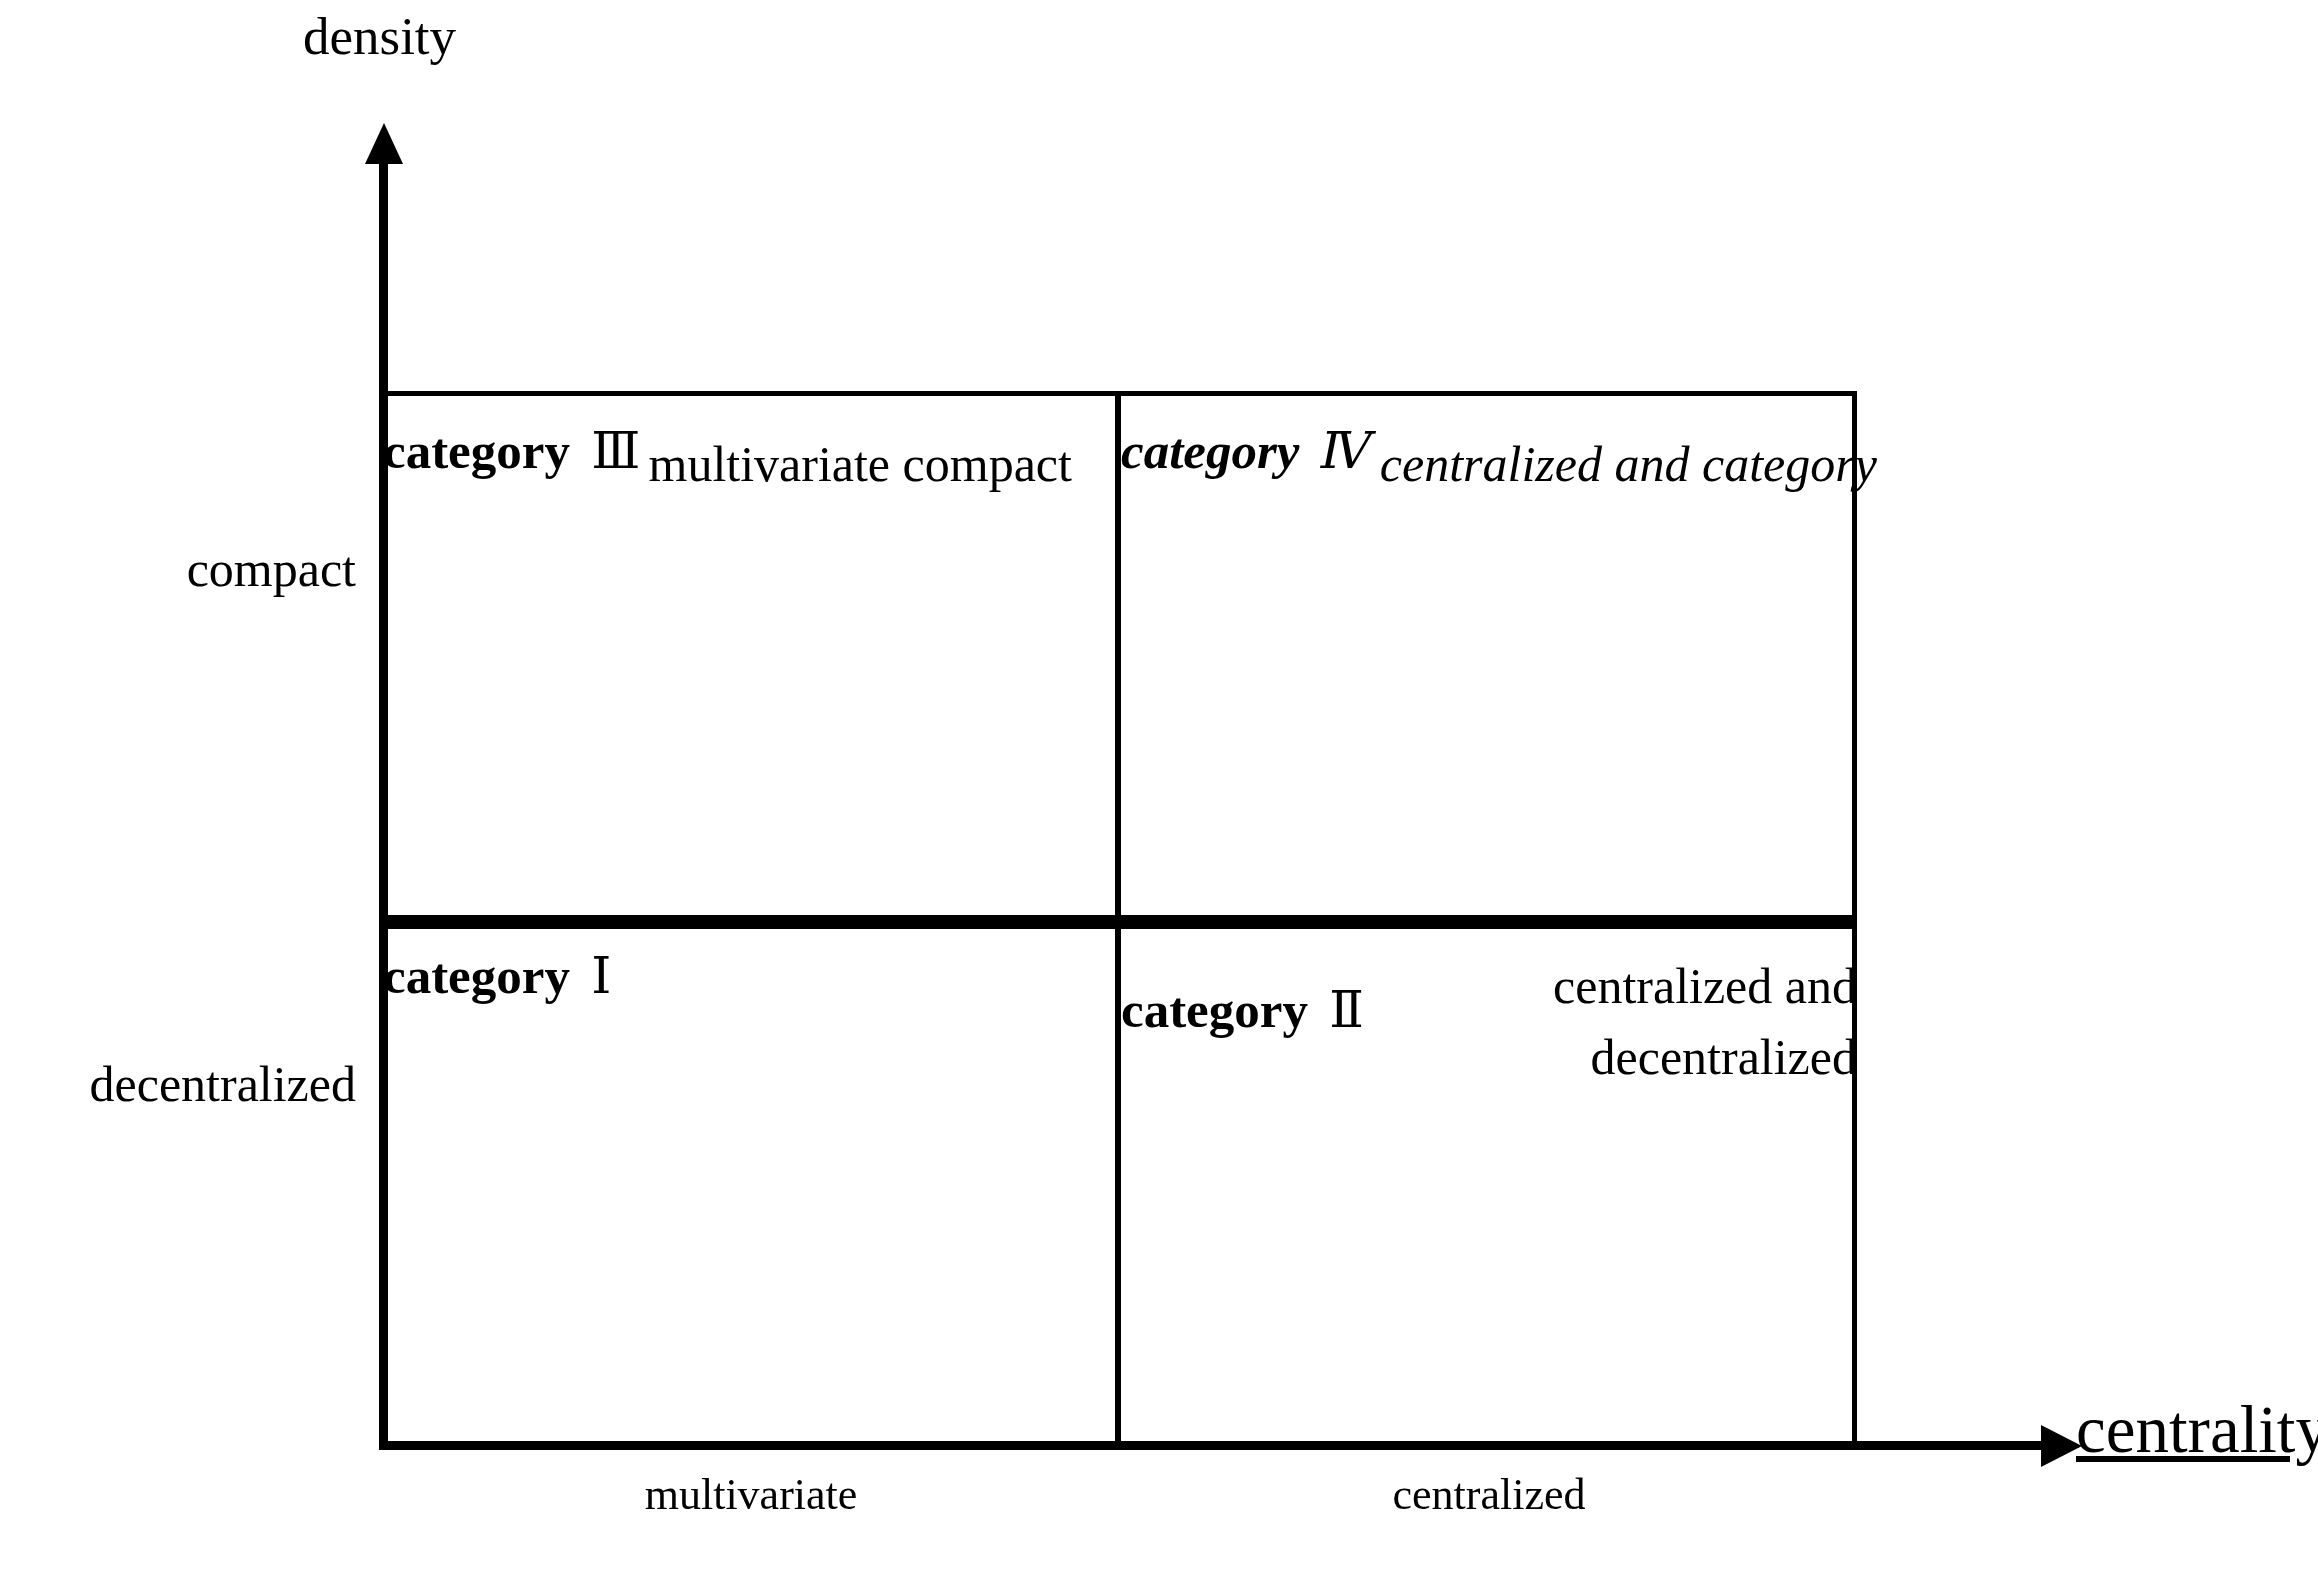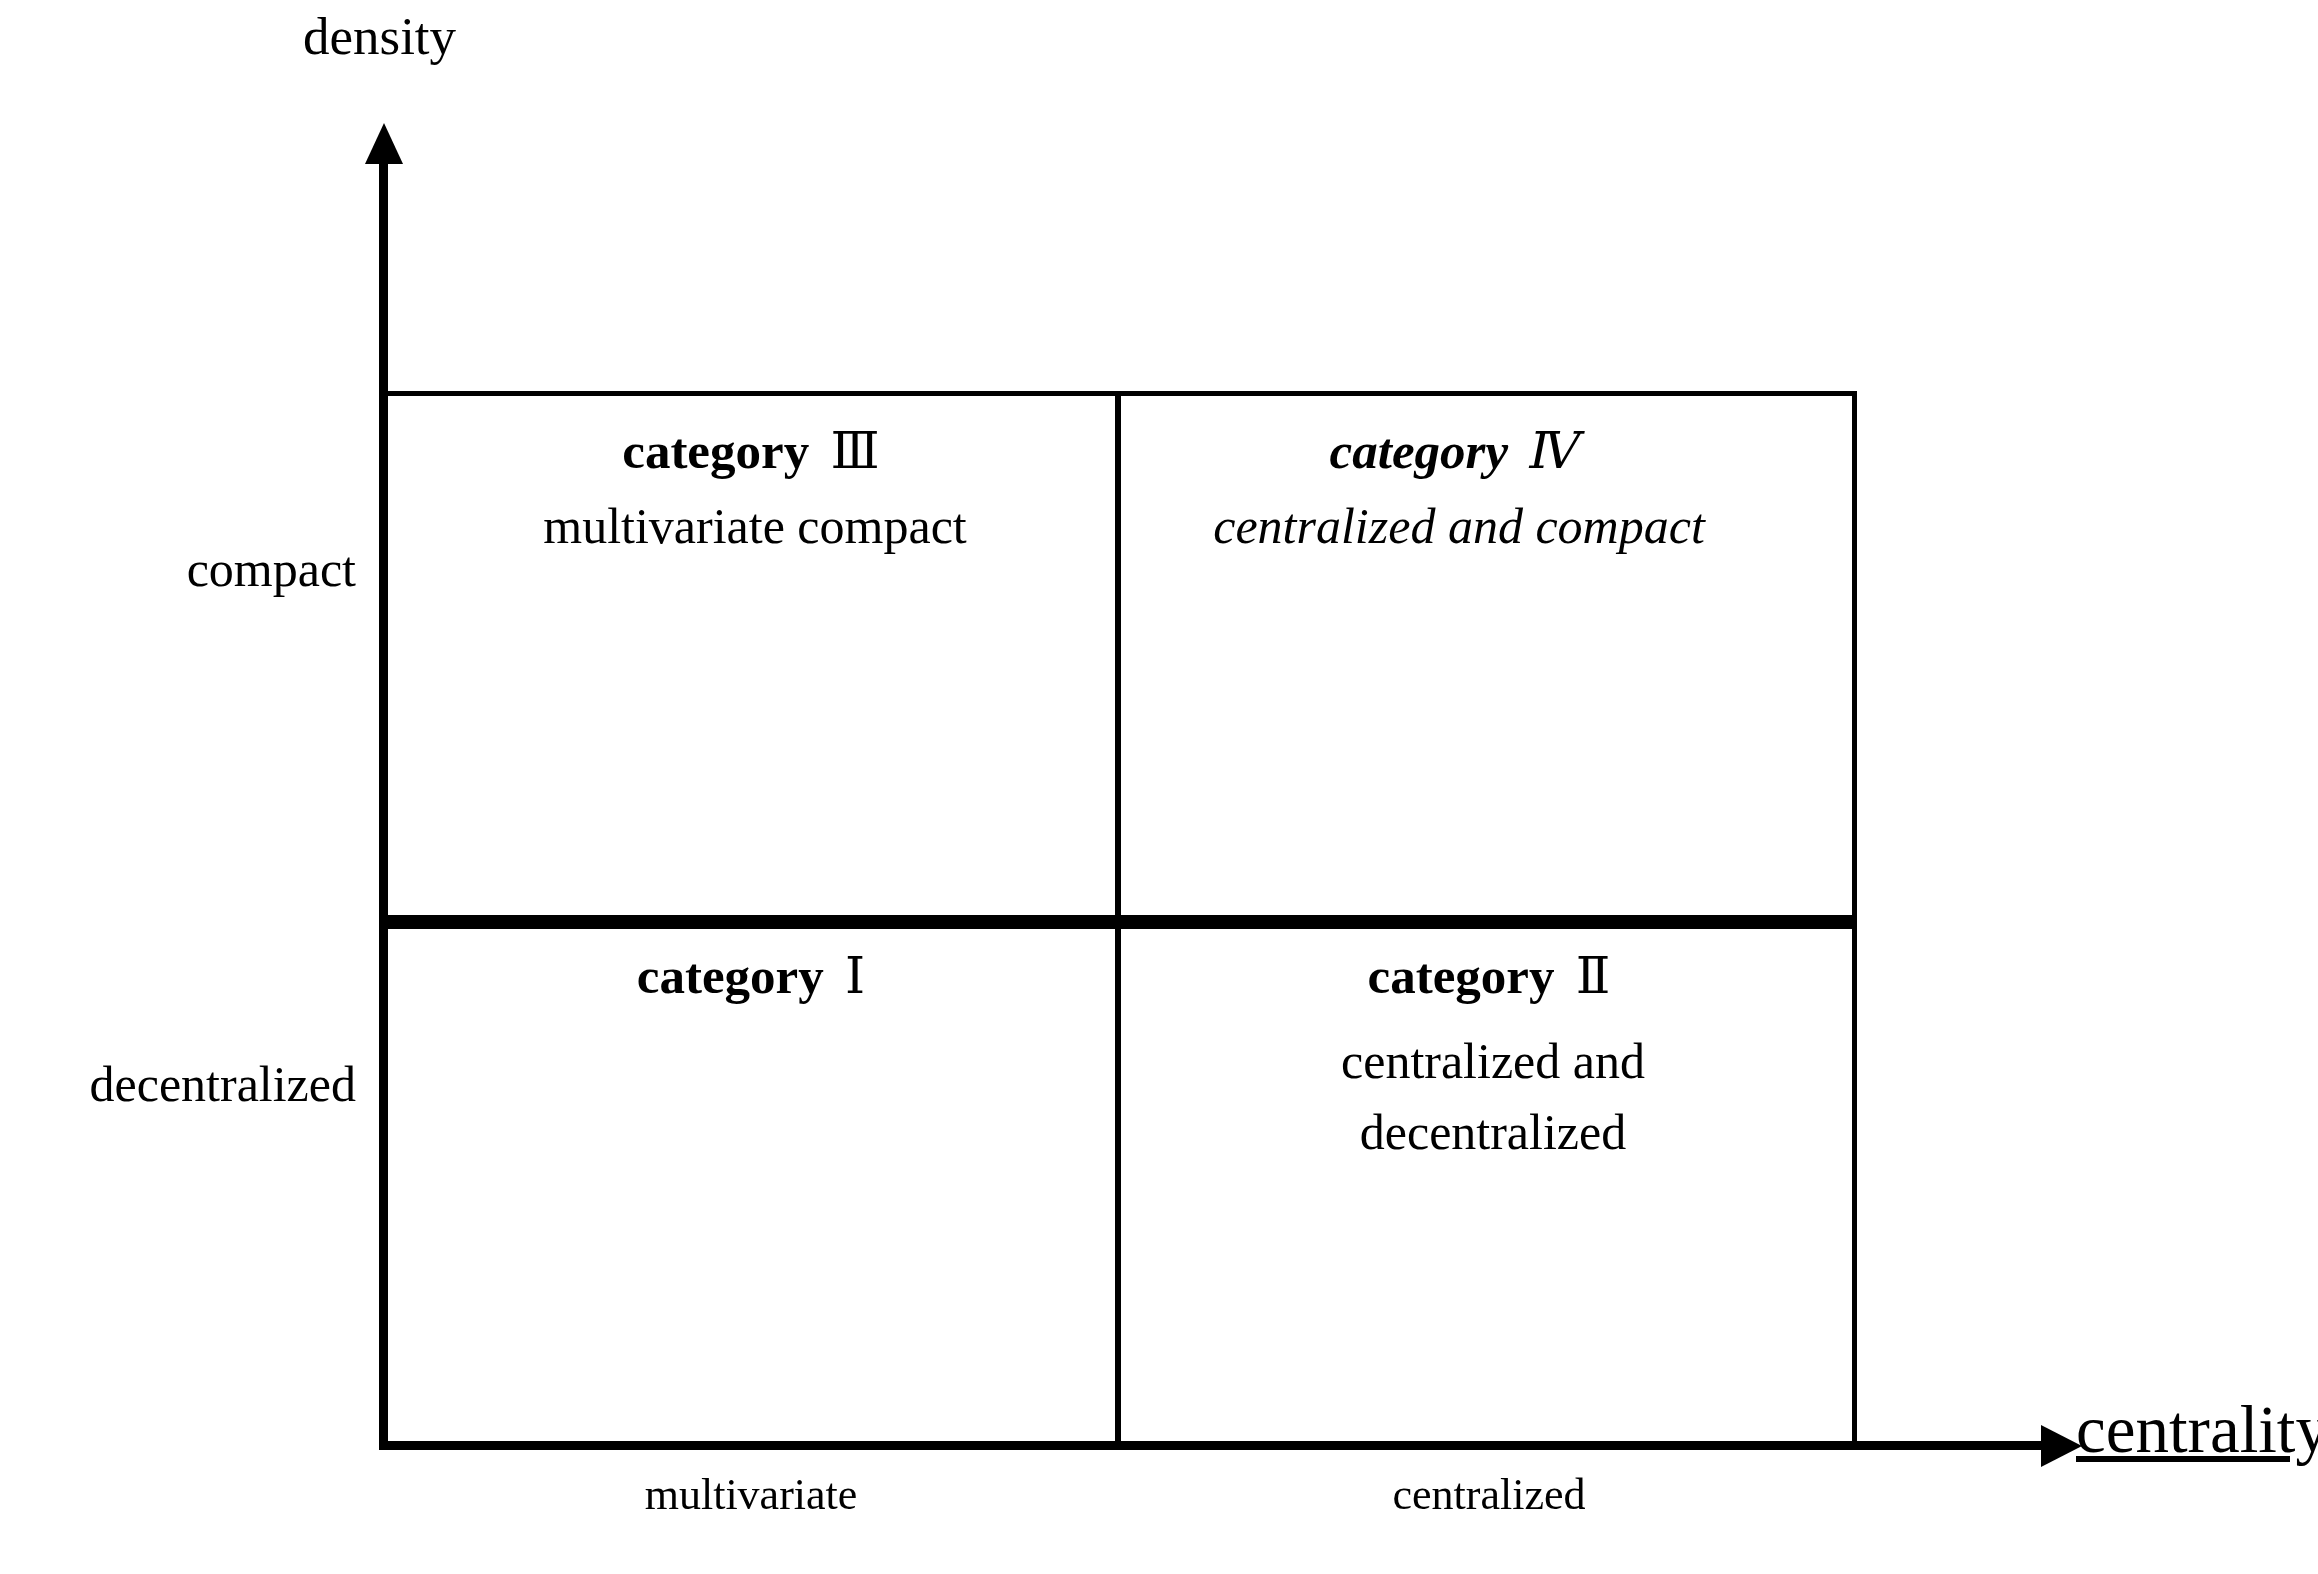--- a/index.html
+++ b/index.html
@@ -81,23 +81,23 @@
     left: 383px;
     top: 915px;
     width: 1474px;
     height: 13.6px;
   }
 
   
   .quad {
     position: absolute;
     display: flex;
-    flex-direction: column;
+    flex-direction: row;
     align-items: center;
-    text-align: center;
+    text-align: right;
     line-height: 1.0;
   }
   #quad-iii { left: 383px;  top: 426px;  width: 736px; }
   #quad-iv  { left: 1121px; top: 426px;  width: 668px; font-style: italic; }
   #quad-i   { left: 383px;  top: 951px; width: 736px; }
   #quad-ii  { left: 1121px; top: 951px; width: 736px; }
 
   .cat-line {
     font-size: 51px;
     white-space: nowrap;
@@ -187,21 +187,21 @@
     <div class="cat-line">
       <span class="cat-word">category</span><span class="cat-num">Ⅲ</span>
     </div>
     <div class="cat-desc">multivariate compact</div>
   </div>
 
   <div class="quad" id="quad-iv">
     <div class="cat-line">
       <span class="cat-word">category</span><span class="cat-num">Ⅳ</span>
     </div>
-    <div class="cat-desc">centralized and compact</div>
+    <div class="cat-desc">centralized and category</div>
   </div>
 
   <div class="quad" id="quad-i">
     <div class="cat-line">
       <span class="cat-word">category</span><span class="cat-num">Ⅰ</span>
     </div>
   </div>
 
   <div class="quad" id="quad-ii">
     <div class="cat-line">

